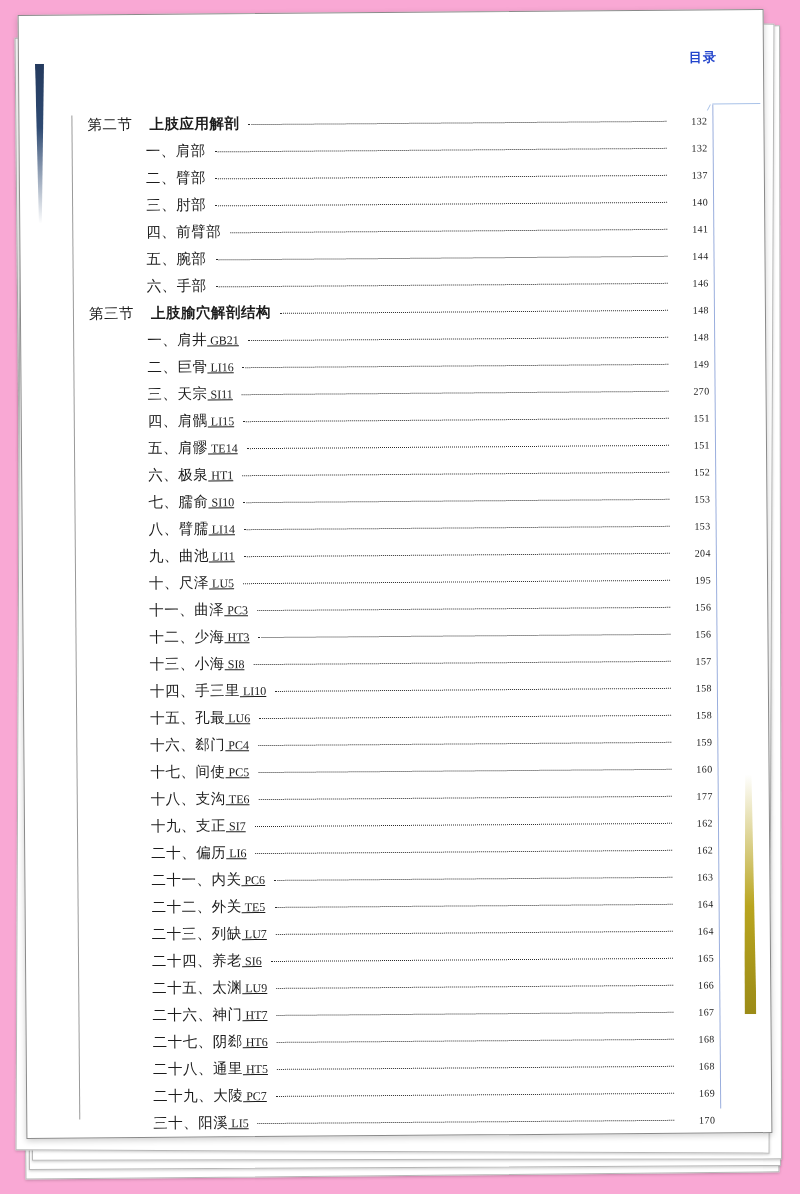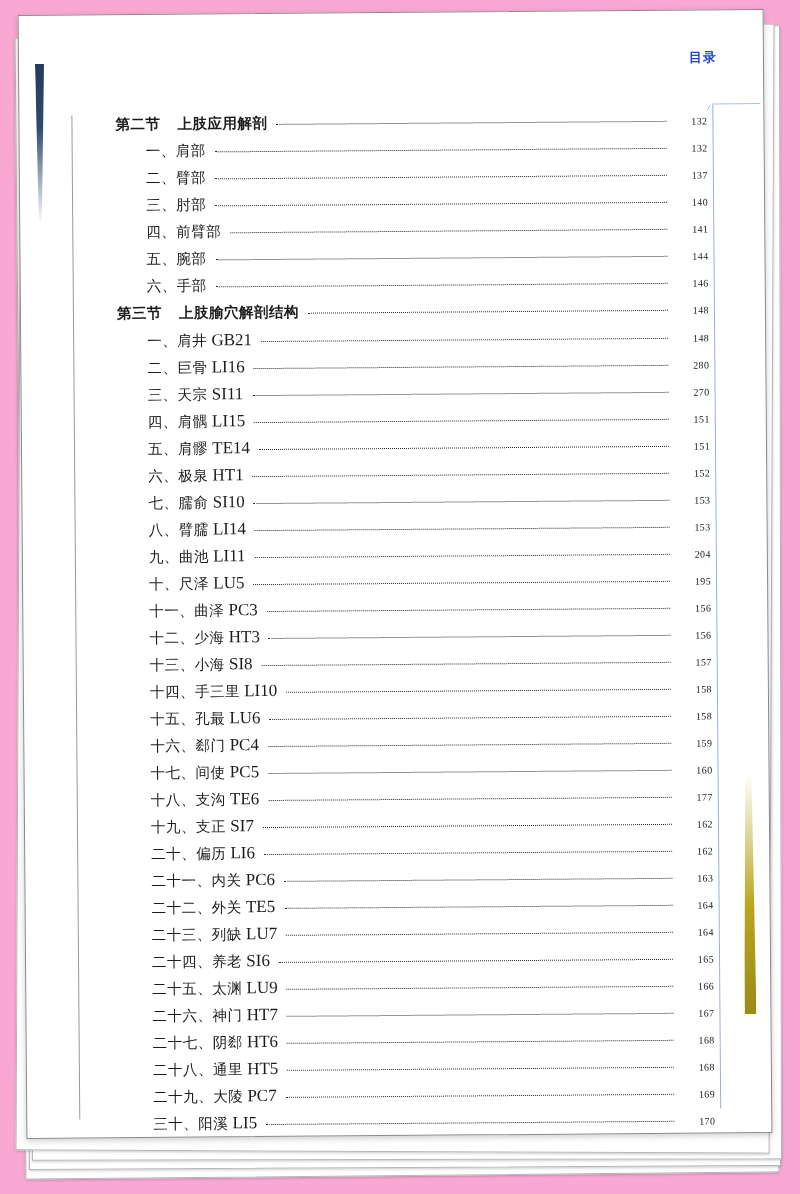--- a/index.html
+++ b/index.html
@@ -154,33 +154,33 @@
     letter-spacing: 0.5px;
   }
 
   .row-section > .lead-label {
     font-weight: bold;
   }
 
   .sec-num {
     display: inline-block;
     width: 62px;
-    font-weight: bold;
-    margin-left: 28px;
+    font-weight: normal;
   }
 
   
   .row-item .lead-label {
     padding-left: 58px;
   }
 
   .code {
     font-family: "Liberation Serif", "DejaVu Serif", serif;
-    font-size: 17px;
+    font-size: 12px;
     letter-spacing: 0;
+    text-decoration: underline;
   }
 
   .dots {
     flex: 1 1 auto;
     margin: 0 7px 0 9px;
     position: relative;
     top: -3px;
     border-bottom: 1.6px dotted #2b2b2b;
     min-width: 12px;
   }
@@ -256,21 +256,21 @@
           <div class="pageno">148</div>
         </div>
         <div class="toc-row row-item">
           <div class="lead-label"><span>一、肩井</span><span class="code"> GB21</span></div>
           <div class="dots"></div>
           <div class="pageno">148</div>
         </div>
         <div class="toc-row row-item">
           <div class="lead-label"><span>二、巨骨</span><span class="code"> LI16</span></div>
           <div class="dots"></div>
-          <div class="pageno">280</div>
+          <div class="pageno">149</div>
         </div>
         <div class="toc-row row-item">
           <div class="lead-label"><span>三、天宗</span><span class="code"> SI11</span></div>
           <div class="dots"></div>
           <div class="pageno">270</div>
         </div>
         <div class="toc-row row-item">
           <div class="lead-label"><span>四、肩髃</span><span class="code"> LI15</span></div>
           <div class="dots"></div>
           <div class="pageno">151</div>

